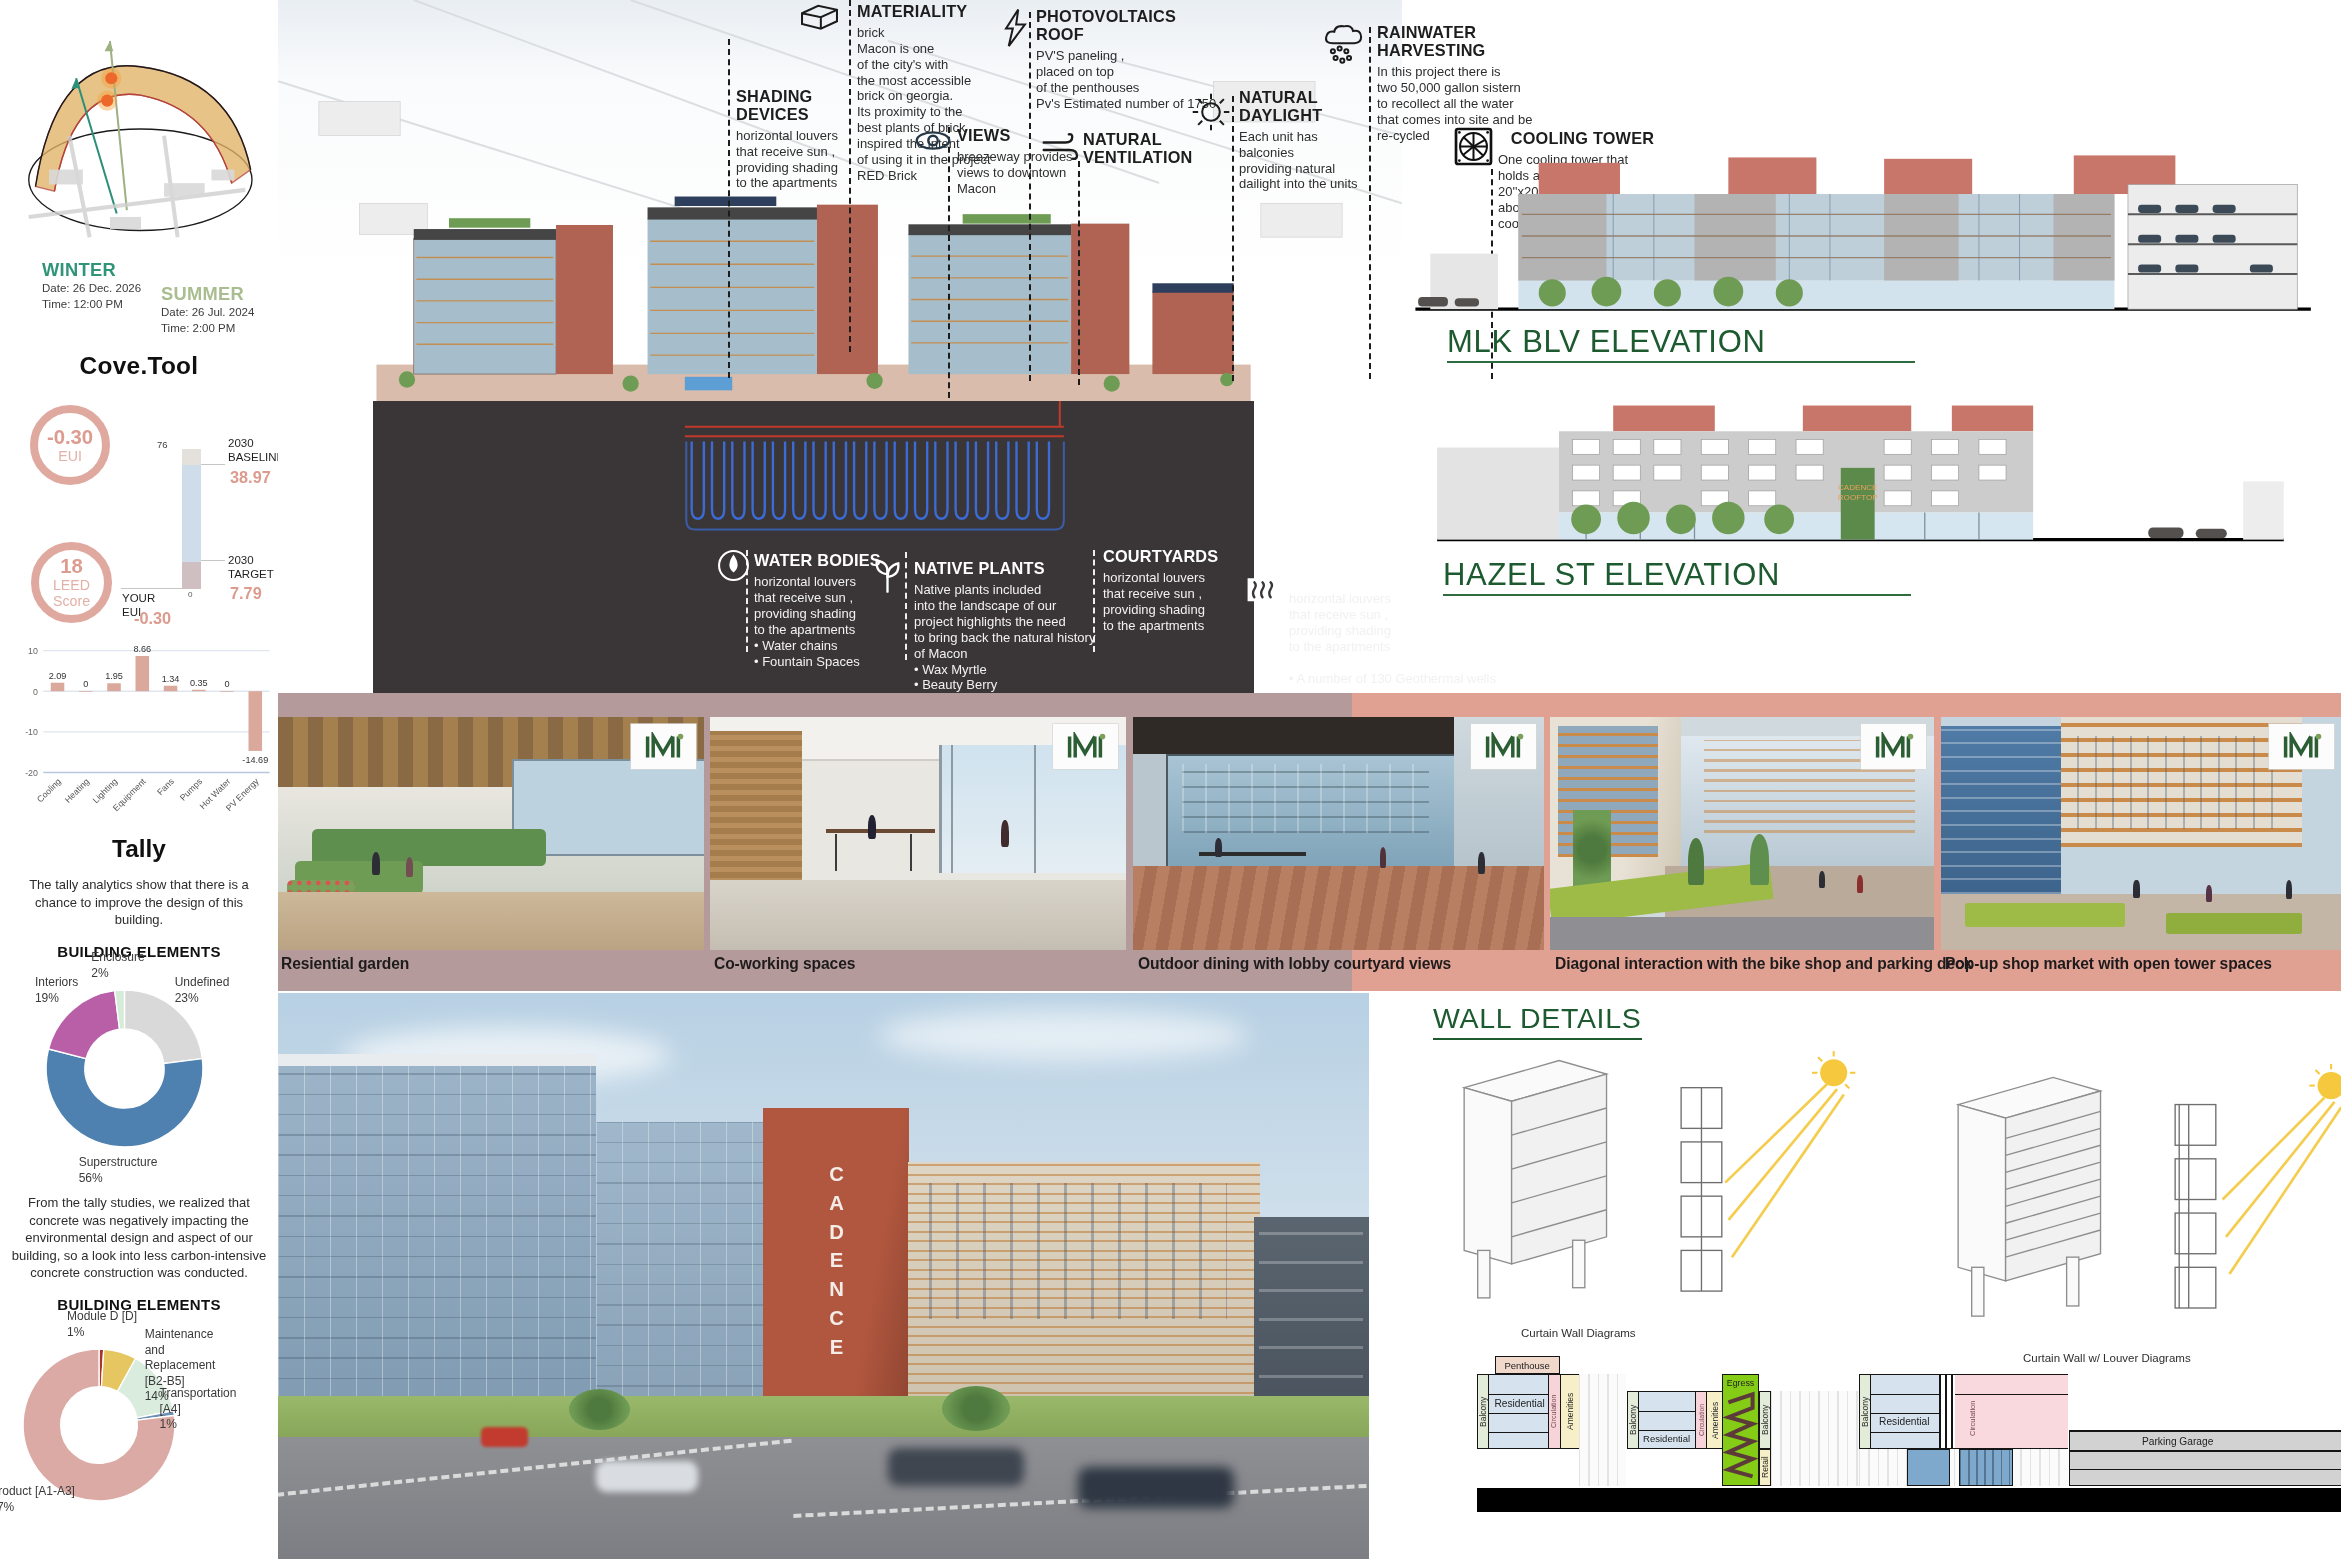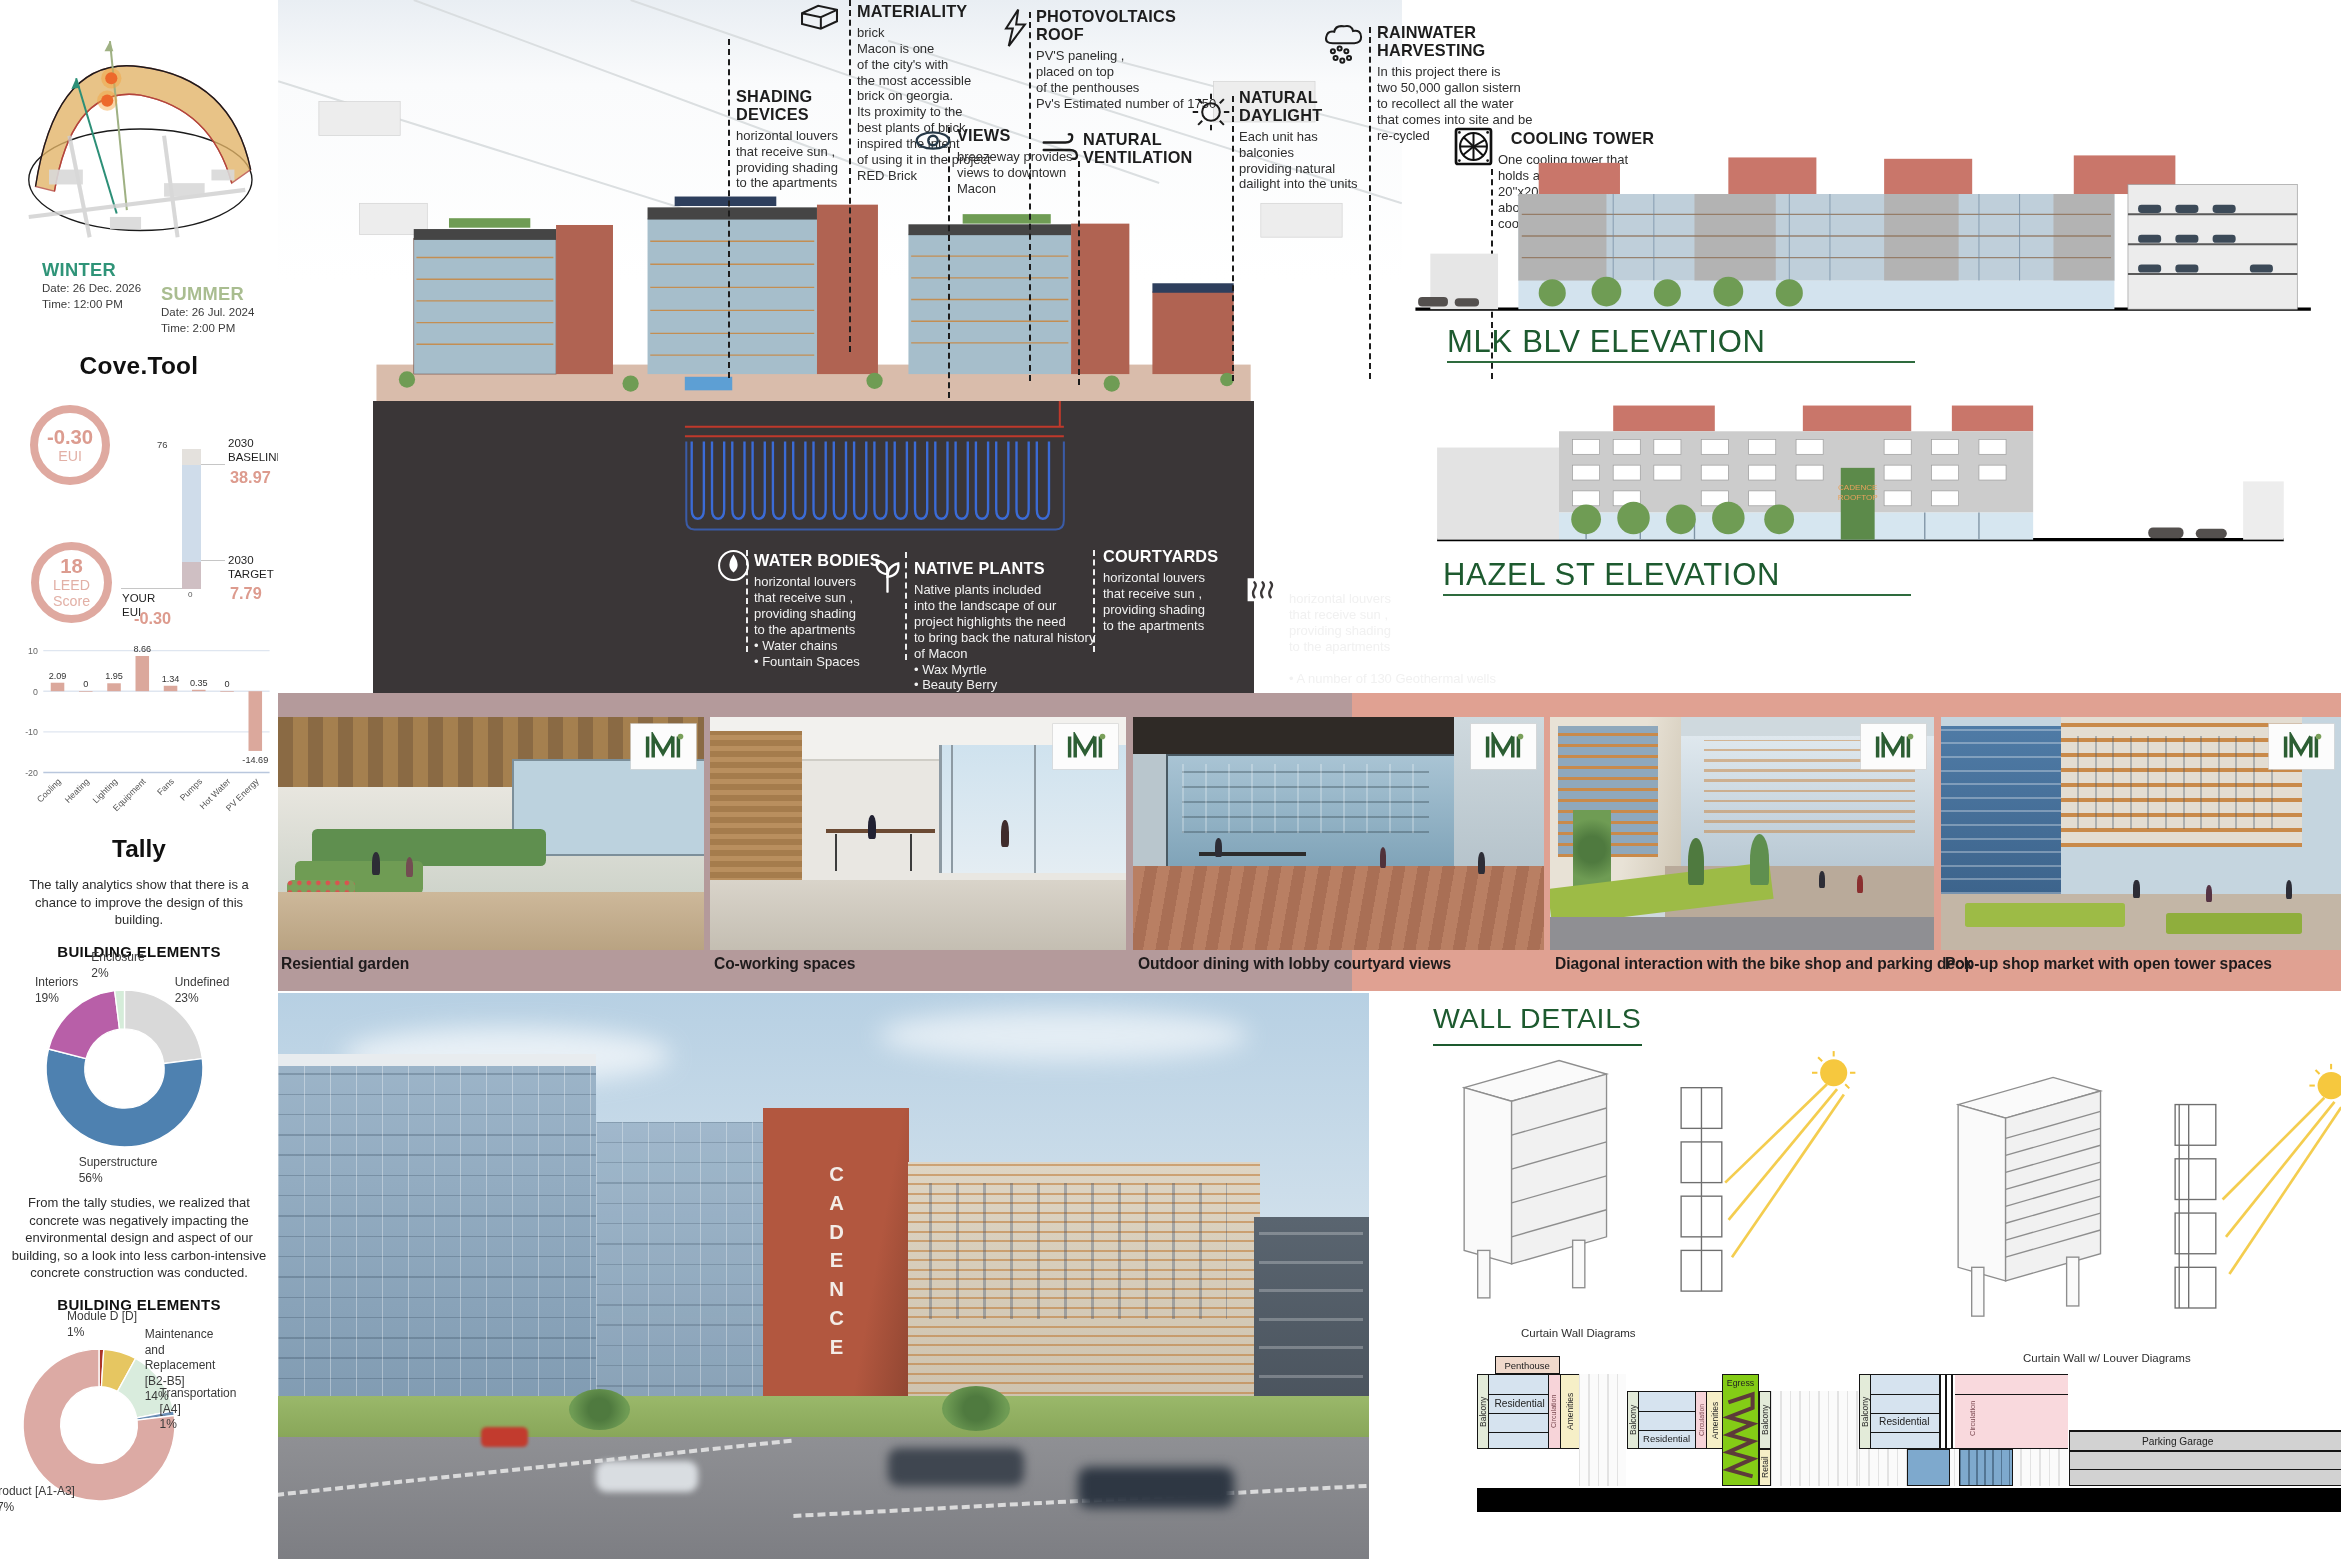--- a/index.html
+++ b/index.html
@@ -754,21 +754,21 @@
     <div class="abs" style="left:0;top:444px;width:1091px;height:122px;background:linear-gradient(180deg,#8f9094,#7d7e83);"></div>
     <div class="abs" style="left:-27px;top:474px;width:542px;height:0;border-top:4.1px dashed #e9e9e9;transform:rotate(-6deg);opacity:.85;"></div>
     <div class="abs" style="left:515px;top:505px;width:610px;height:0;border-top:4.1px dashed #e9e9e9;transform:rotate(-3deg);opacity:.85;"></div>
     <div class="abs" style="left:318px;top:468px;width:102px;height:31px;background:#d9dde1;border-radius:11px;filter:blur(3.4px);"></div>
     <div class="abs" style="left:610px;top:455px;width:136px;height:38px;background:#3f4650;border-radius:11px;filter:blur(4.7px);"></div>
     <div class="abs" style="left:800px;top:474px;width:156px;height:41px;background:#2e3743;border-radius:11px;filter:blur(5.4px);"></div>
     <div class="abs" style="left:203px;top:434px;width:47px;height:20.3px;background:#c23b2e;border-radius:5.4px;filter:blur(1.4px);"></div>
   </section>
 
   <section>
-    <div class="abs" style="left: 1433px; top: 1002px; font-size: 28.5px; color: rgb(29, 90, 47); letter-spacing: 0.7px; border-bottom: 2.7px solid rgb(29, 90, 47); padding-bottom: 9px; white-space: pre-line;">WALL DETAILS</div>
+    <div class="abs" style="left: 1433px; top: 1002px; font-size: 28.5px; color: rgb(29, 90, 47); letter-spacing: 0.7px; border-bottom: 2.7px solid rgb(29, 90, 47); padding-bottom: 3px; white-space: pre-line;">WALL DETAILS</div>
 
     <svg class="abs" style="left:1437px;top:1047px;" width="434" height="278" viewBox="0 0 640 410">
       <g fill="#fafafa" stroke="#8e8e8e" stroke-width="2">
         <path d="M40 60 L180 20 L250 40 L110 80 Z"></path>
         <path d="M40 60 L40 300 L110 320 L110 80 Z"></path>
         <path d="M110 80 L250 40 L250 280 L110 320 Z" fill="#f1f1f1"></path>
         <line x1="110" y1="130" x2="250" y2="90"></line>
           <line x1="110" y1="180" x2="250" y2="140"></line>
         <line x1="110" y1="230" x2="250" y2="190"></line>
           <line x1="110" y1="280" x2="250" y2="240"></line>

